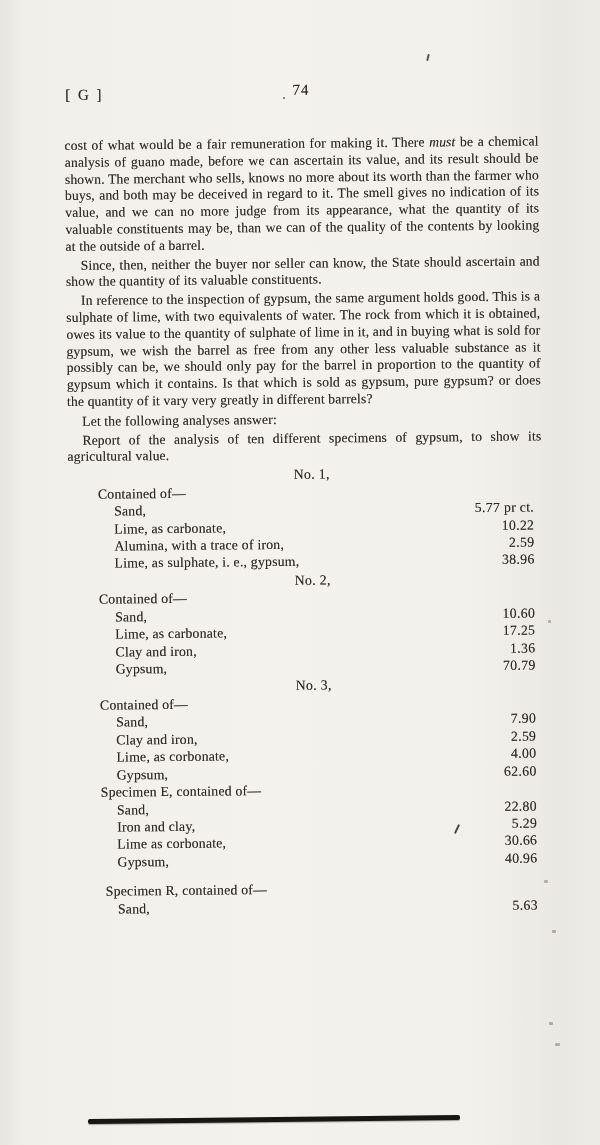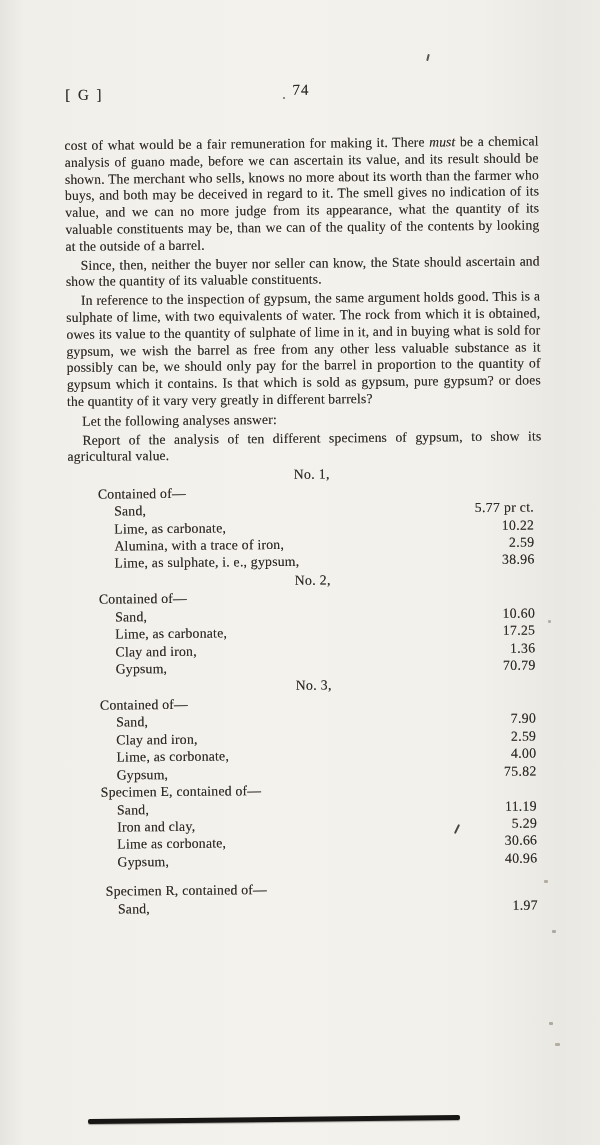--- a/index.html
+++ b/index.html
@@ -115,49 +115,49 @@
       <div class="a-row">
         <span class="label">Clay and iron,</span>
         <span class="value">2.59</span>
       </div>
       <div class="a-row">
         <span class="label">Lime, as corbonate,</span>
         <span class="value">4.00</span>
       </div>
       <div class="a-row">
         <span class="label">Gypsum,</span>
-        <span class="value">75.82</span>
+        <span class="value">62.60</span>
       </div>
     </div>
 
     <div>
       <div class="analysis-intro">Specimen E, contained of—</div>
       <div class="a-row">
         <span class="label">Sand,</span>
-        <span class="value">11.19</span>
+        <span class="value">22.80</span>
       </div>
       <div class="a-row">
         <span class="label">Iron and clay,</span>
         <span class="value">5.29</span>
       </div>
       <div class="a-row">
         <span class="label">Lime as corbonate,</span>
         <span class="value">30.66</span>
       </div>
       <div class="a-row">
         <span class="label">Gypsum,</span>
         <span class="value">40.96</span>
       </div>
     </div>
 
     <div class="section-gap">
       <div class="analysis-intro r">Specimen R, contained of—</div>
       <div class="a-row">
         <span class="label">Sand,</span>
-        <span class="value">1.97</span>
+        <span class="value">5.63</span>
       </div>
     </div>
 
   </div>
 
   <div class="scan-bar"></div>
   <div class="speck" style="left:427px;top:54px;width:2px;height:7px;background:#5a564f;transform:rotate(14deg);"></div>
   <div class="speck" style="left:283px;top:97px;width:2px;height:2px;background:#6a665f;"></div>
   <div class="speck" style="left:456px;top:824px;width:2px;height:10px;background:#4a463f;transform:rotate(26deg);"></div>
   <div class="speck" style="left:548px;top:620px;width:3px;height:3px;background:#b3aea4;"></div>

